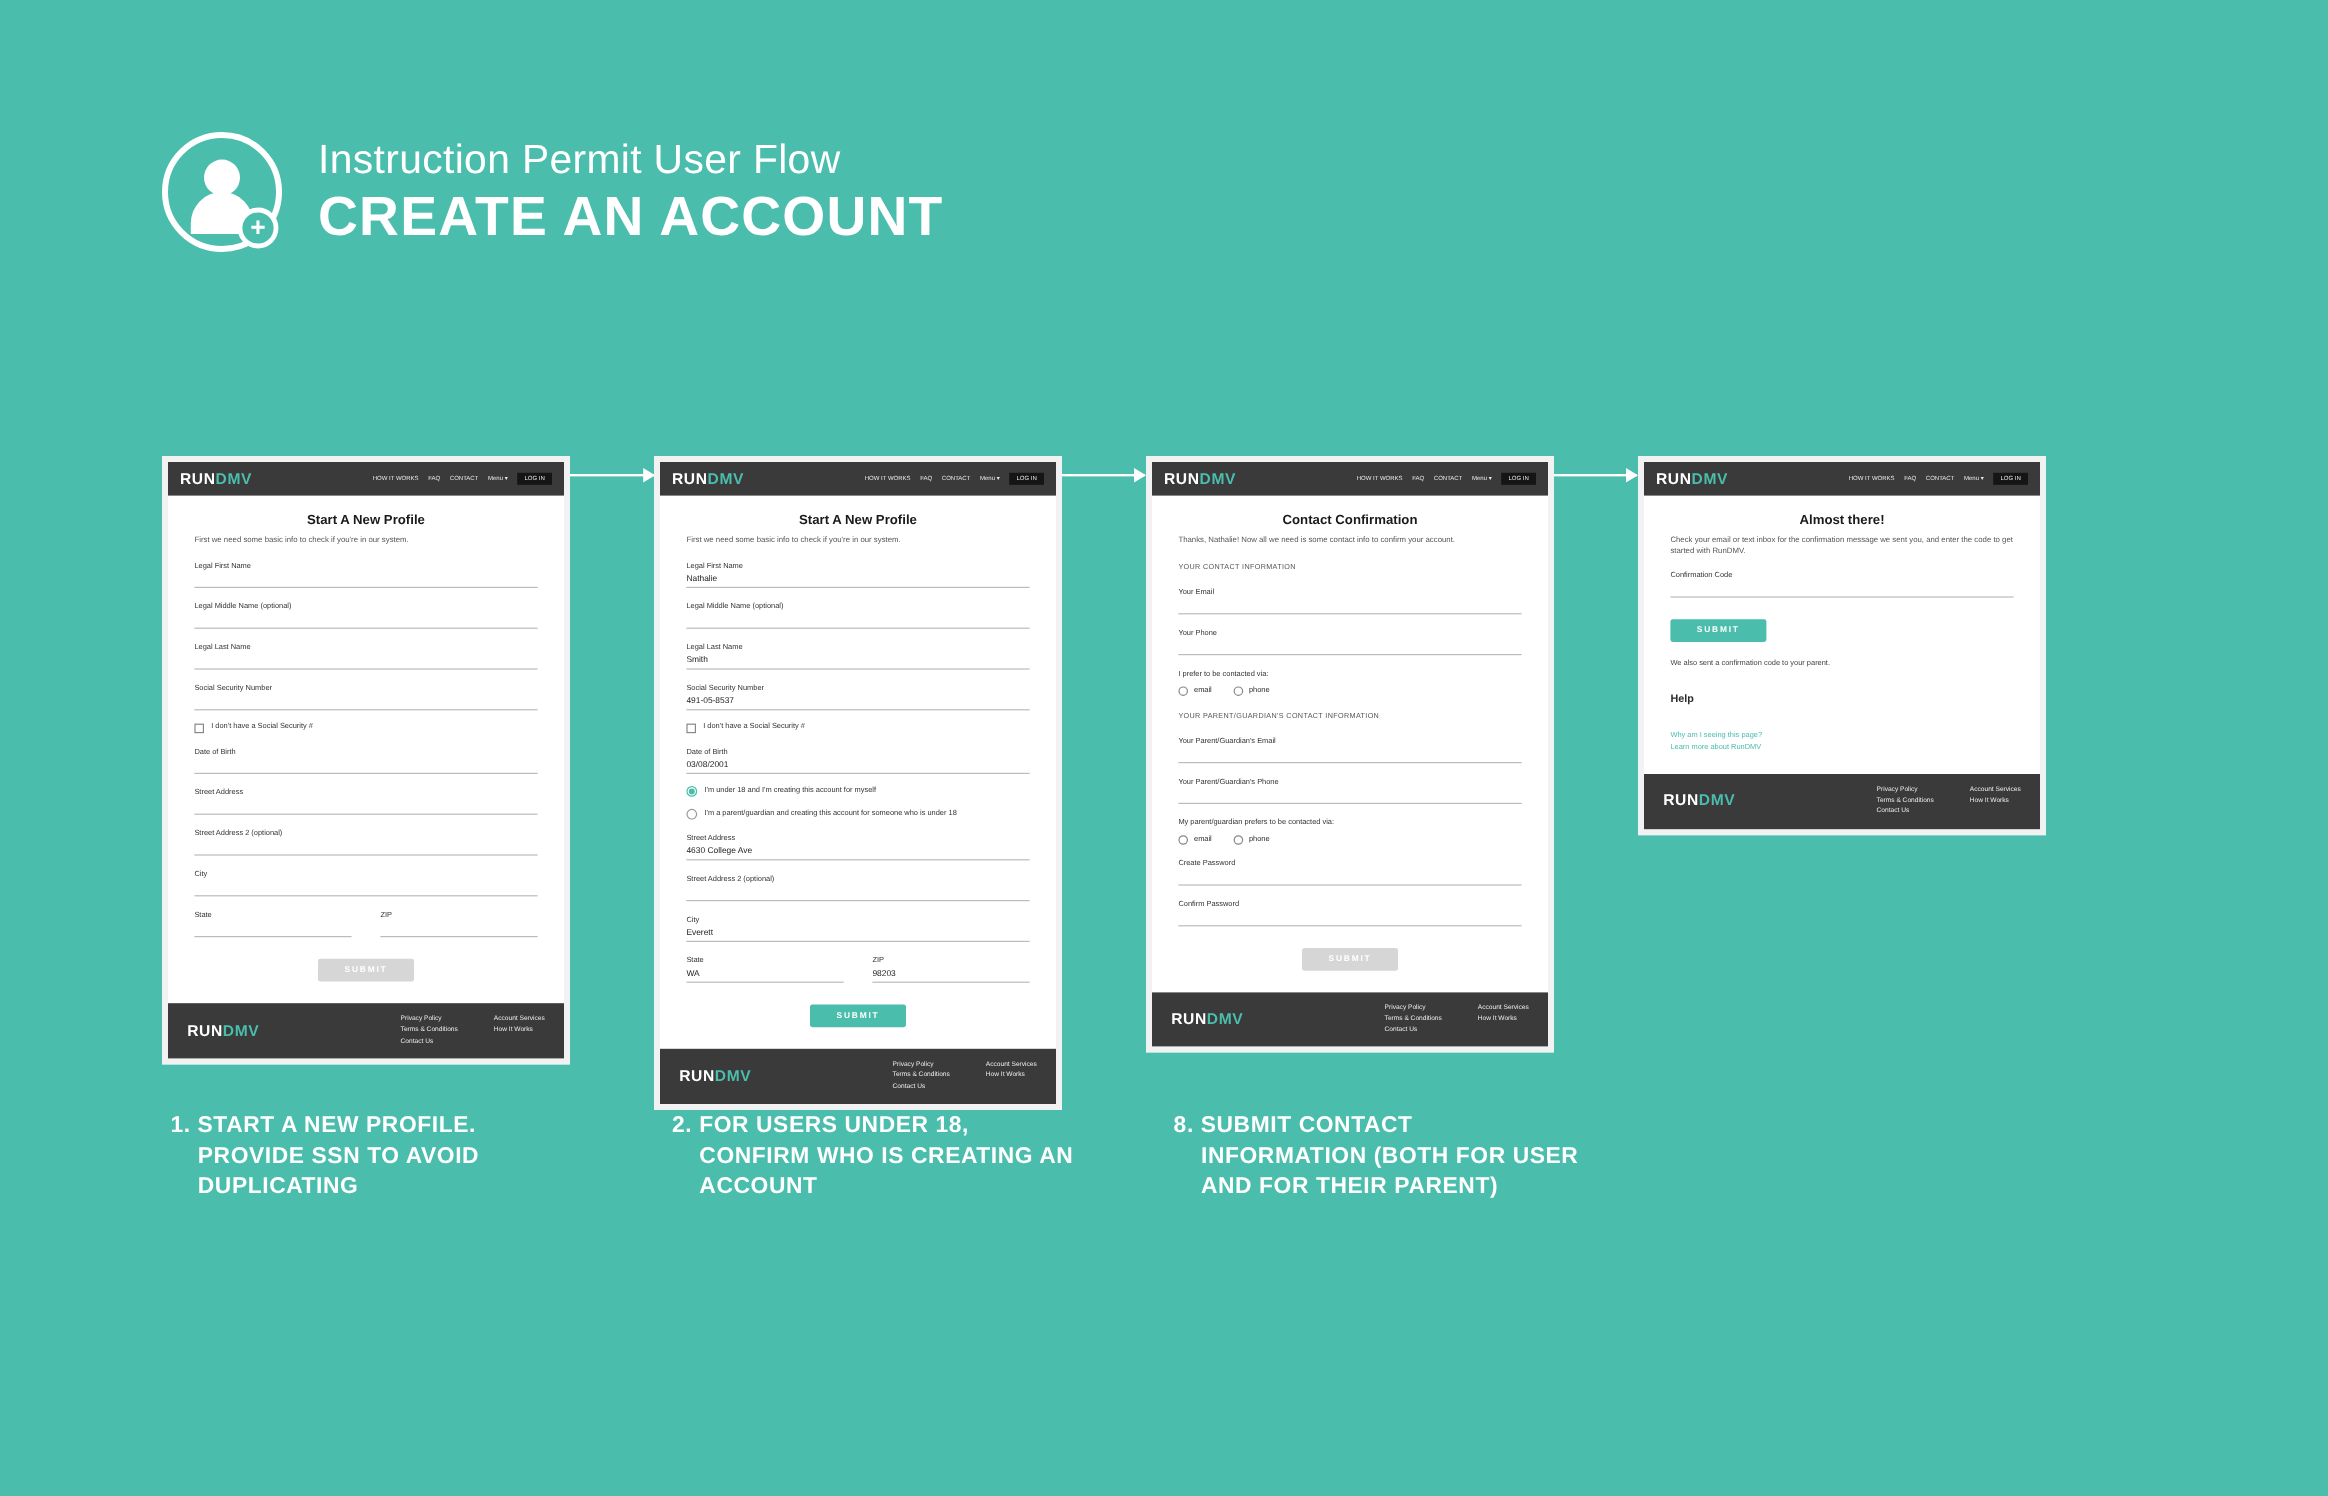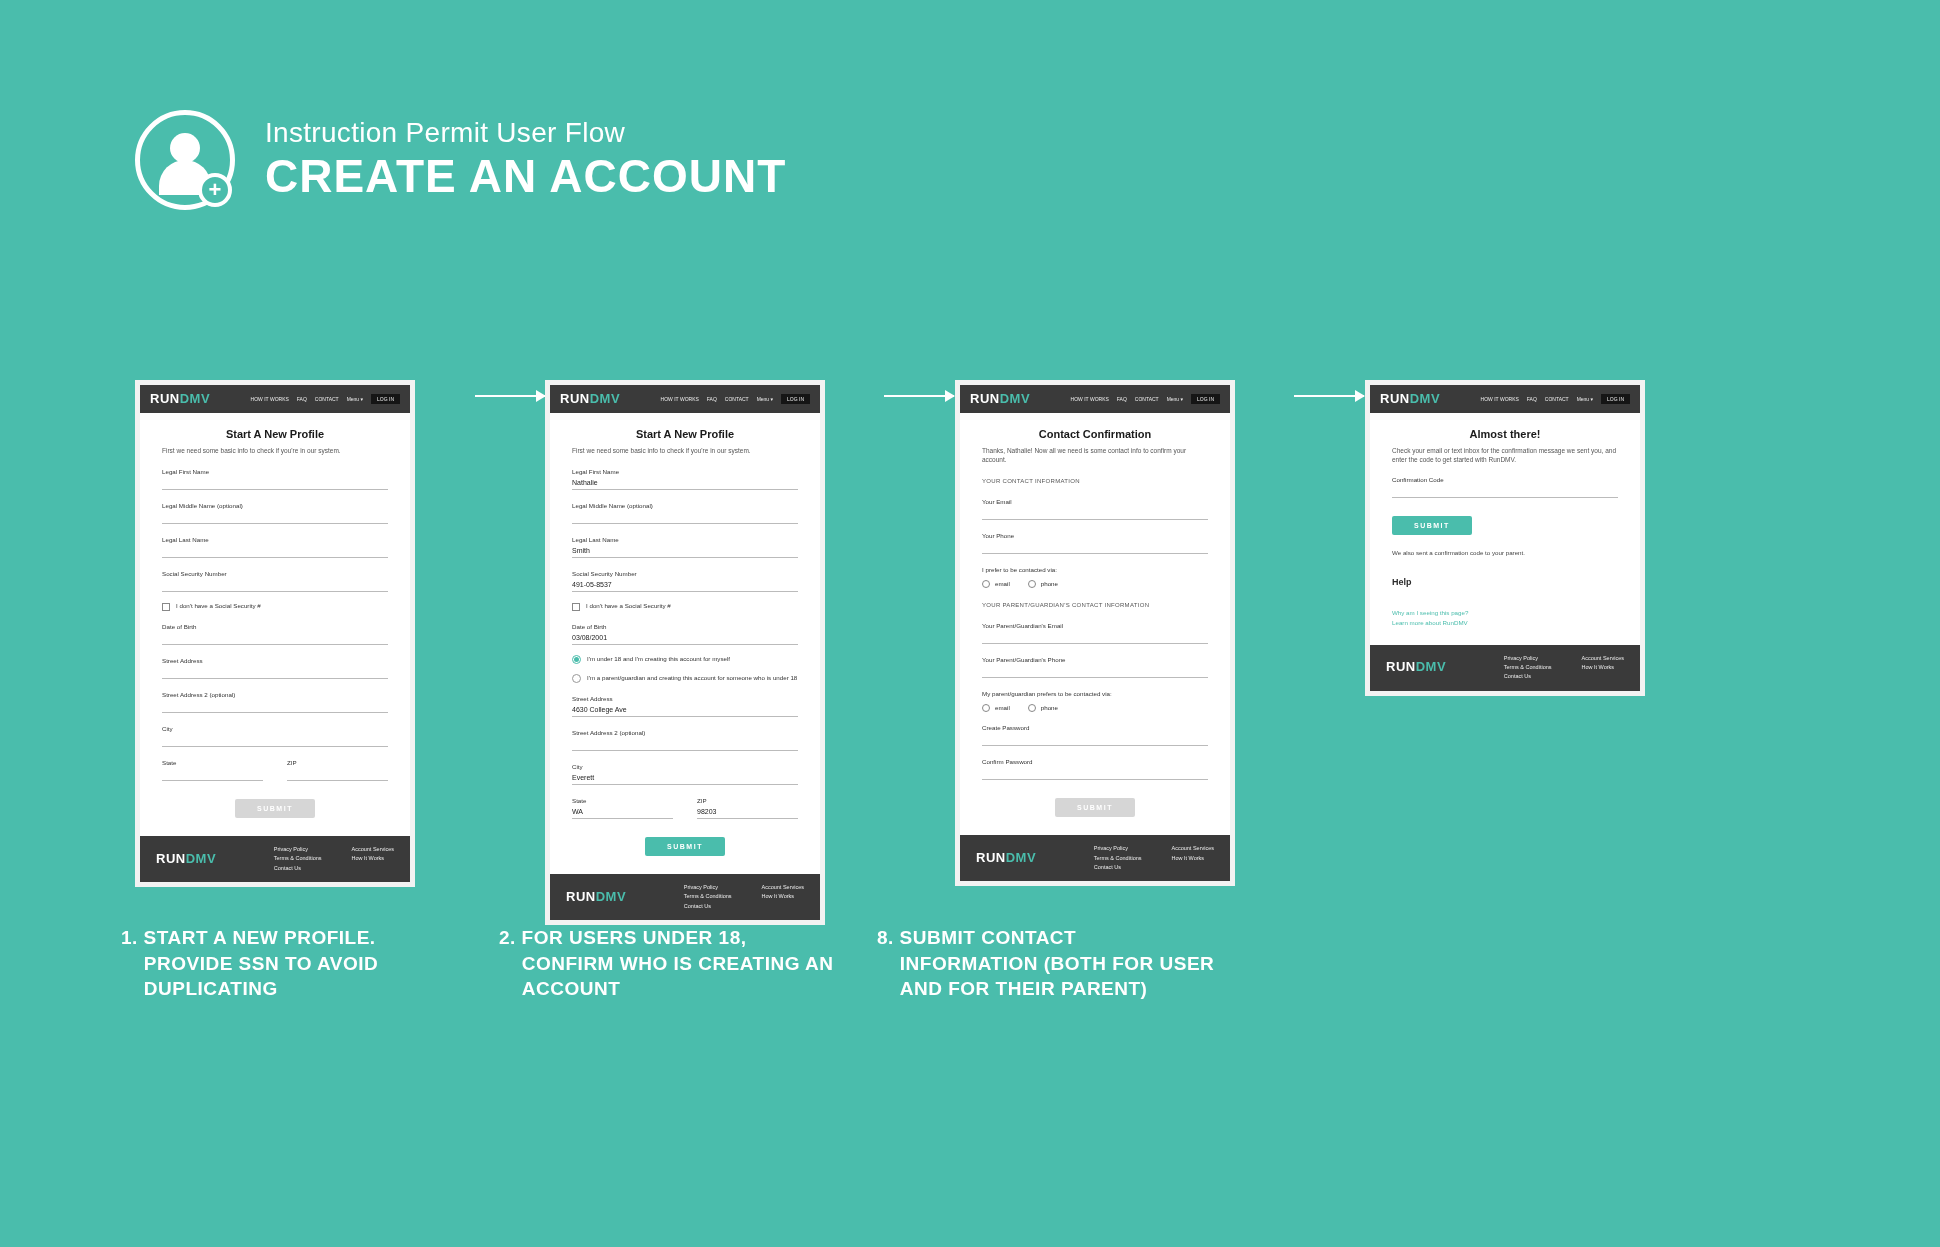--- a/index.html
+++ b/index.html
@@ -41,39 +41,39 @@
     border-radius:26px 26px 0 0;
   }
   .hero-icon .plus{
     position:absolute;bottom:-2px;right:-2px;
     width:34px;height:34px;border-radius:50%;
     background:#4ABDAC;border:4px solid #fff;
     display:flex;align-items:center;justify-content:center;
     color:#fff;font-weight:bold;font-size:22px;line-height:1;
   }
   .hero-text .subtitle{
-    font-size:28px; font-weight:300; letter-spacing:.3px;
+    font-size:34px; font-weight:300; letter-spacing:.3px;
   }
   .hero-text .title{
     font-size:46px; font-weight:700; letter-spacing:1px;
   }
 
   
   .flow {
     position:absolute;
     top:380px; left:135px;
     display:flex;
     align-items:flex-start;
     gap:70px;
   }
   .step { width:340px; }
 
   
   .card {
-    width:280px;
+    width:340px;
     background:#fff;
     border:5px solid #f2f2f2;
     color:#2b2b2b;
     font-size:8px;
     line-height:1.3;
     display:flex;
     flex-direction:column;
   }
   .card-header{
     background:#3a3a3a;
@@ -169,23 +169,23 @@
     border-top:6px solid transparent;
     border-bottom:6px solid transparent;
   }
   .arrow.a1{ left:475px; }
   .arrow.a2{ left:884px; }
   .arrow.a3{ left:1294px; }
 
   
   .captions{
     position:absolute;
-    top:925px; left:121px;
+    top:925px; left:142px;
     display:flex;
-    gap:38px;
+    gap:78px;
   }
   .caption{
     width:340px;
     font-size:19px;
     font-weight:800;
     letter-spacing:.5px;
     line-height:1.35;
     color:#fff;
   }
   .caption .rest{ padding-left:1.2em; display:block; }

